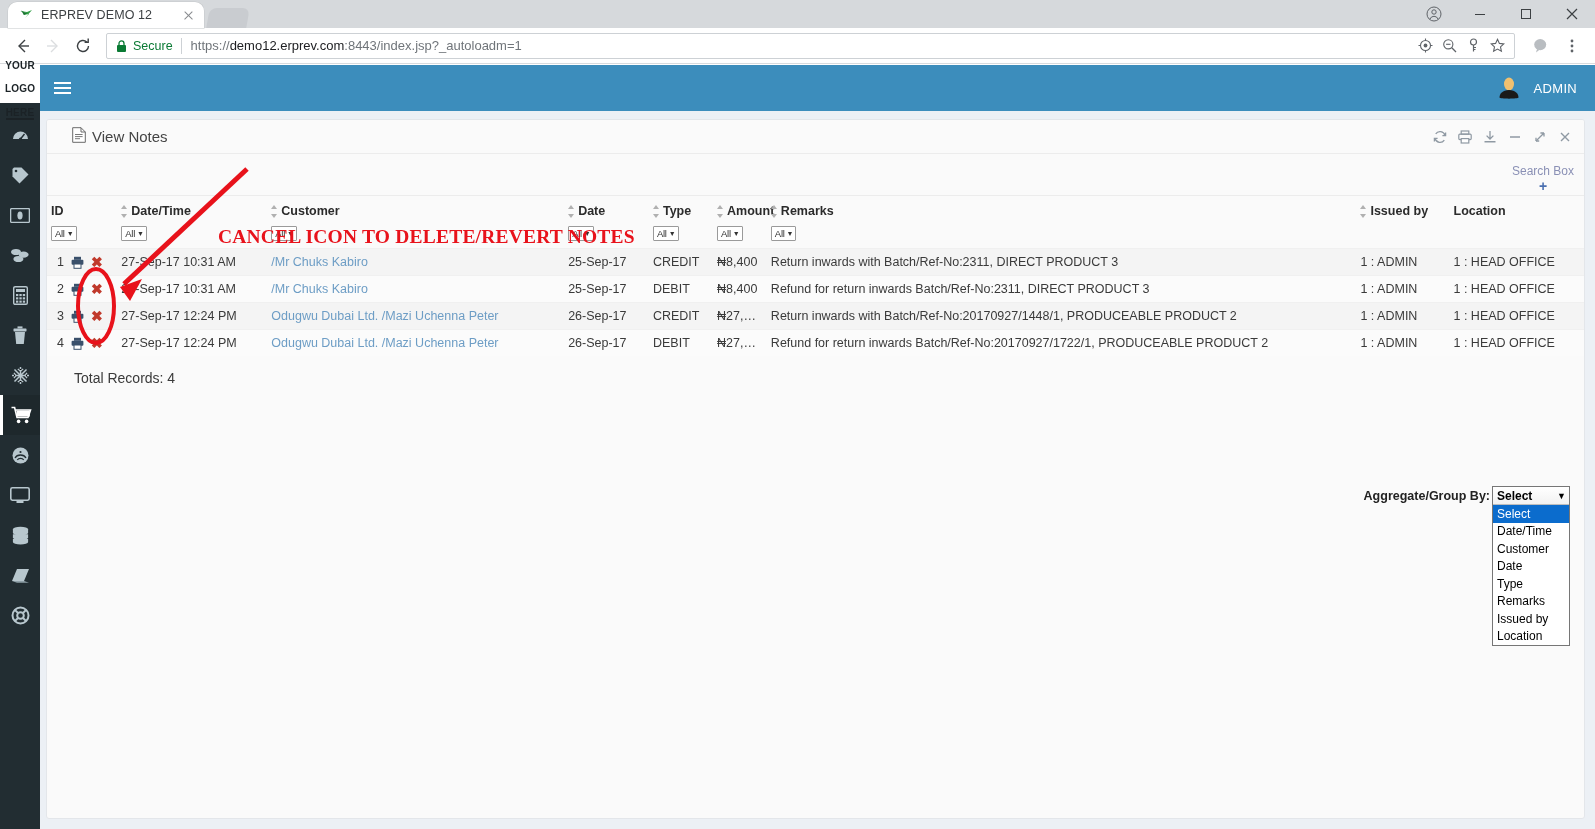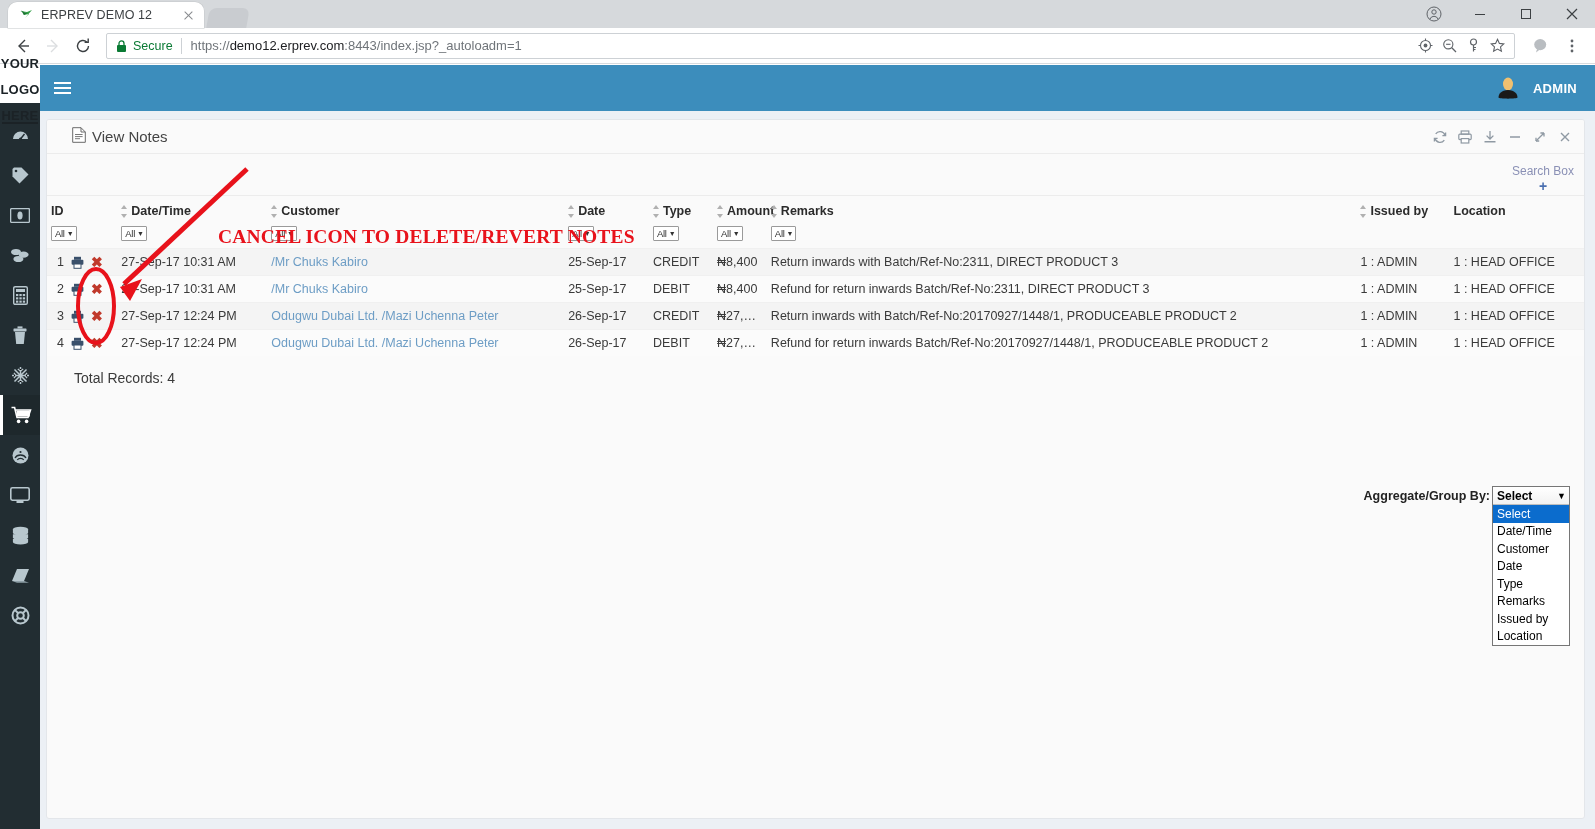--- a/index.html
+++ b/index.html
@@ -71,42 +71,42 @@
   }
 
   .sidebar {
     position:absolute; left:0; top:0; bottom:0; width:40px;
     background:#222d32;
   }
   .logo-box {
     width:40px; height:38px; background:#fff; display:flex; flex-direction:column;
     align-items:center; justify-content:center; line-height:1.02;
   }
-  .logo-box span { font-size:13px; font-weight:bold; color:#1b2226; letter-spacing:.2px; font-family:"Liberation Sans", sans-serif;margin-top:13px;}
+  .logo-box span { font-size:10px; font-weight:bold; color:#1b2226; letter-spacing:.2px; font-family:"Liberation Sans", sans-serif;margin-top:13px;}
   .logo-box .ul { border-bottom:2px solid #1b2226; }
   .side-items { padding-top: 12px; }
   .side-item {
     height:40px; display:flex; align-items:center; justify-content:center;
     color:#b8c7ce;
   }
   .side-item.active { background:#1e282c; border-left:3px solid #ffffff; }
   .side-item svg { display:block; }
 
   .topbar {
     position:absolute; left:40px; right:0; top:0; height:46px;
     background:#3c8dbc; display:flex; align-items:center;
   }
   .hamburger { width:44px; height:46px; display:flex; align-items:center; justify-content:center; }
   .hamburger i { display:block; width:17px; height:2px; background:#fff; position:relative; }
   .hamburger i::before, .hamburger i::after {
     content:""; position:absolute; left:0; width:17px; height:2px; background:#fff;
   }
   .hamburger i::before { top:-5px; }
   .hamburger i::after  { top: 5px; }
-  .topbar-right { margin-left:auto; display:flex; align-items:center; padding-right:18px; gap:14px;font-weight:bold; }
+  .topbar-right { margin-left:auto; display:flex; align-items:center; padding-right:18px; gap:14px; }
   .avatar { width:22px; height:24px; position:relative; }
   .user-name { color:#fff; font-size:13px; letter-spacing:.3px; }
 
   .content {
     position:absolute; left:40px; right:0; top:46px; bottom:0;
     padding: 8px 10px 10px 6px;
   }
   .panel {
     background:#fafafa; border:1px solid #e3e6ea; border-radius:3px;
     height:100%; position:relative; overflow:hidden;
@@ -732,21 +732,21 @@
                         </svg>
                     </span>
                     <span class="x-ic">✖</span>
                   </span>
                 </td>
                 <td>27-Sep-17 12:24 PM</td>
                 <td class="cust-link">Odugwu Dubai Ltd. /Mazi Uchenna Peter</td>
                 <td>26-Sep-17</td>
                 <td>DEBIT</td>
                 <td>₦27,000</td>
-                <td>Refund for return inwards Batch/Ref-No:20170927/1448/1, PRODUCEABLE PRODUCT 2</td>
+                <td>Refund for return inwards Batch/Ref-No:20170927/1722/1, PRODUCEABLE PRODUCT 2</td>
                 <td>1 : ADMIN</td>
                 <td>1 : HEAD OFFICE</td>
               </tr>
 
             </tbody>
           </table>
         </div>
 
         <div class="totals">
           <div>Total Records: 4</div>

